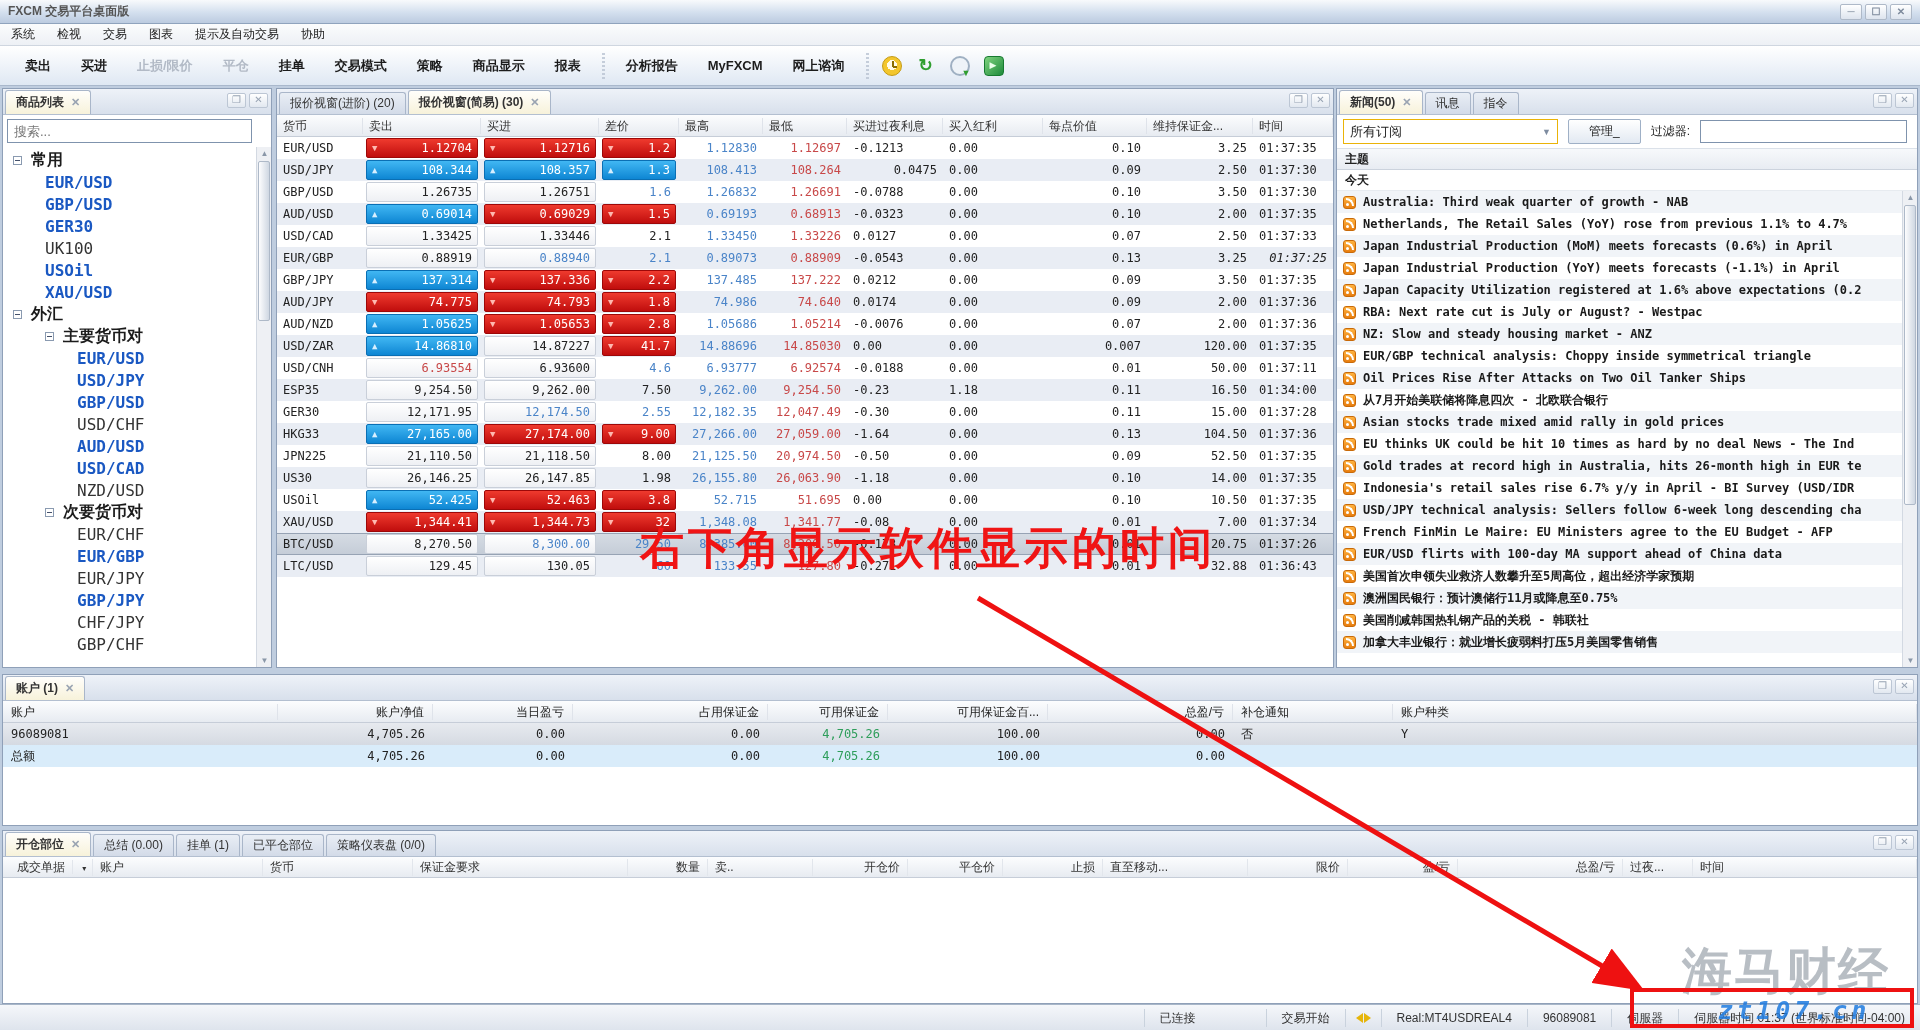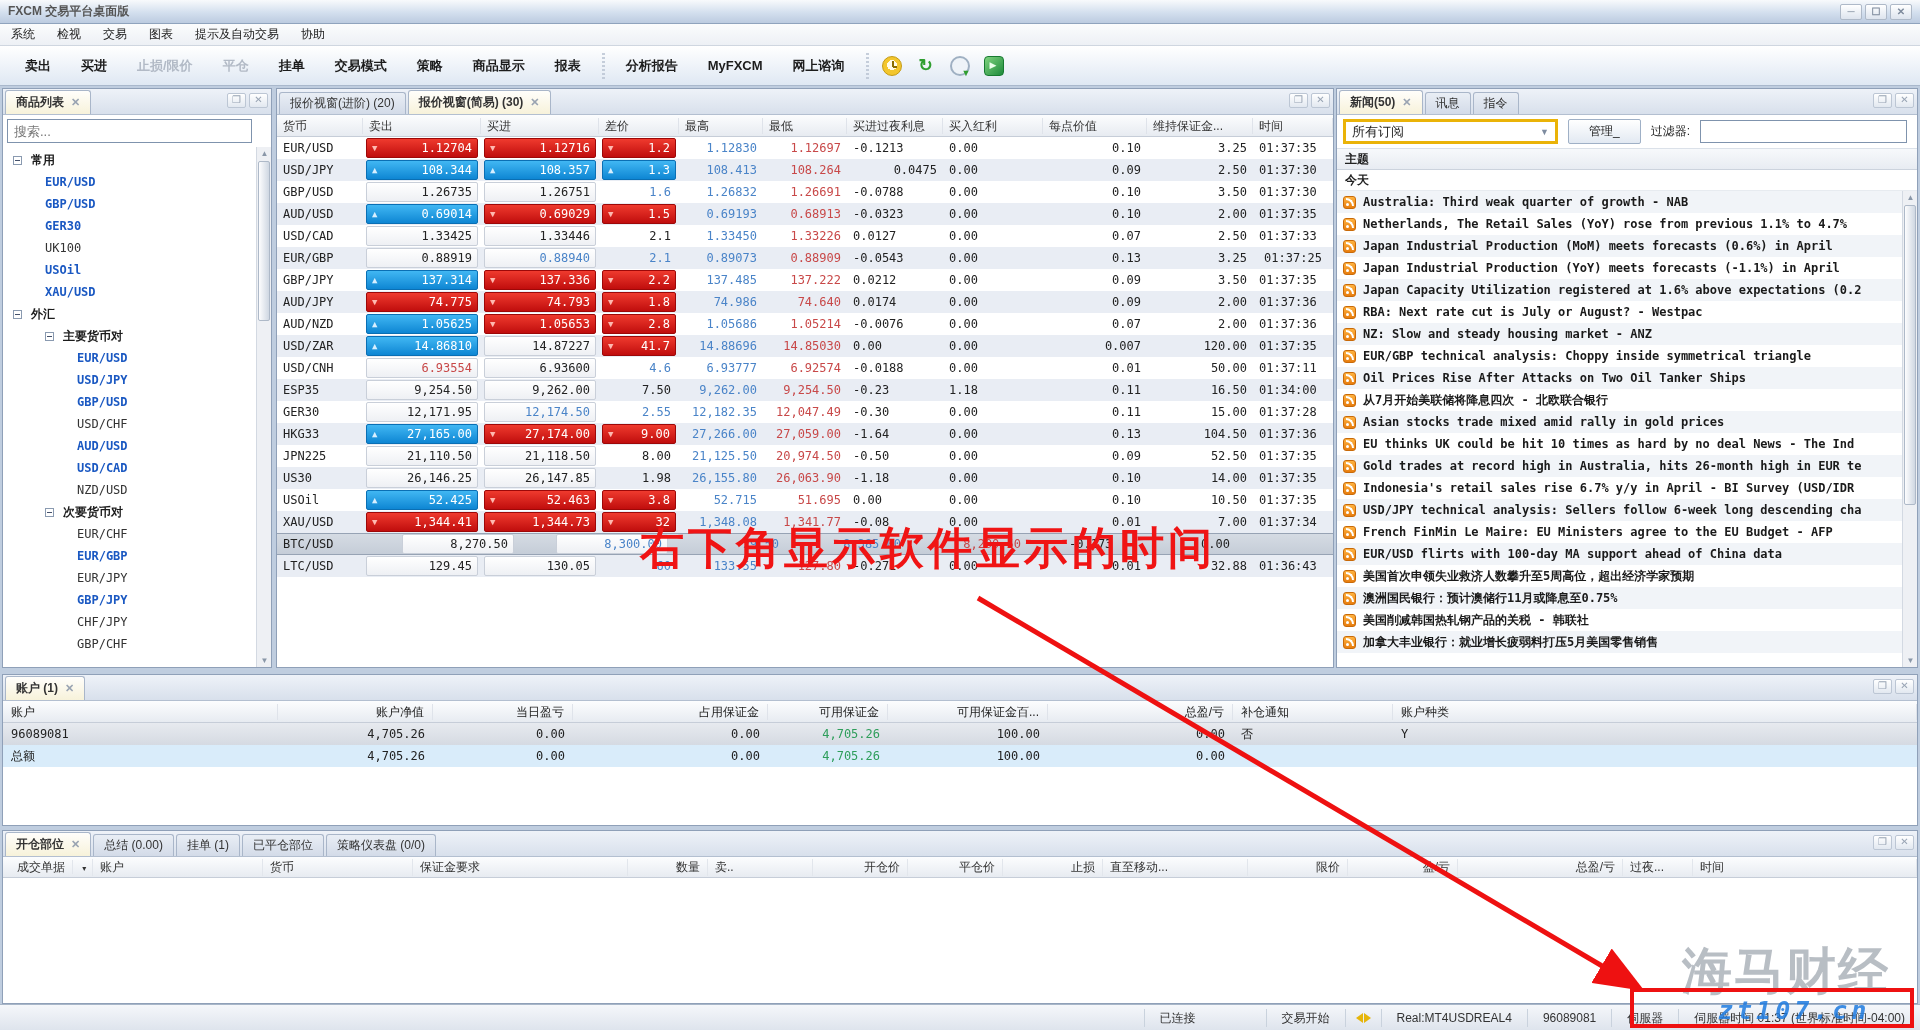--- a/index.html
+++ b/index.html
@@ -49,54 +49,54 @@
     color:#98a4b4; font-size:10px; line-height:12px; text-align:center; border-radius:2px; }
 
   
   #sidebar { left:2px; top:88px; width:270px; height:580px; }
   #search { margin:4px; height:24px; border:1px solid #7f93ad; padding:2px 6px; font-size:13px; width:245px;
     font-family:"Liberation Sans",sans-serif; }
   #tree { flex:1; position:relative; overflow:hidden; padding-top:2px; }
   .tree-row { height:22px; display:flex; align-items:center; }
   .texp { width:9px; height:9px; flex:0 0 9px; border:1px solid #8a9ab0; background:#fff; margin-right:9px; position:relative; }
   .texp::after { content:""; position:absolute; left:1px; top:3px; width:5px; height:1px; background:#44506a; }
-  .tree-label { font-family:"DejaVu Sans Mono",monospace; font-size:12px; color:#333; }
+  .tree-label { font-family:"DejaVu Sans Mono",monospace; font-size:16px; color:#333; }
   .tree-label.grp { font-family:"Liberation Sans",sans-serif; font-weight:bold; color:#1b1b1b; }
   .tree-label.hl { color:#1a58c2; font-weight:bold; }
   .vscroll { position:absolute; right:0; top:0; bottom:0; width:15px; background:#eef0f4; border-left:1px solid #d3d9e2; }
   .vthumb { position:absolute; left:1px; width:12px; background:linear-gradient(90deg,#fdfdfe,#cfd7e2);
     border:1px solid #aeb9c8; border-radius:2px; }
   .varrow { position:absolute; left:2px; width:11px; height:11px; color:#8a97a8; font-size:8px; text-align:center; line-height:11px; }
 
   
   #quotes { left:276px; top:88px; width:1058px; height:580px; }
   .q-head { display:grid; grid-template-columns:86px 118px 118px 80px 84px 84px 96px 100px 104px 106px 1fr;
     height:22px; flex:0 0 22px; background:linear-gradient(#fcfdfe,#e7ebf1); border-bottom:1px solid #c6cdd8; align-items:center; }
   .q-head span { padding:0 6px; border-right:1px solid #dfe3ea; height:16px; line-height:16px; color:#333; overflow:hidden; white-space:nowrap; }
   .q-row { display:grid; grid-template-columns:86px 118px 118px 80px 84px 84px 96px 100px 104px 106px 1fr;
     height:22px; align-items:center; font-family:"DejaVu Sans Mono",monospace; }
   .q-row:nth-child(even) { background:#e9edf4; }
-  .q-row.selected { background:linear-gradient(#d6dce4,#c4ccd7); box-shadow:inset 0 1px 0 #97a3b4, inset 0 -1px 0 #97a3b4;gap:36px; }
+  .q-row.selected { background:linear-gradient(#d6dce4,#c4ccd7); box-shadow:inset 0 1px 0 #97a3b4, inset 0 -1px 0 #97a3b4; }
   .qc { padding:0 6px; text-align:right; white-space:nowrap; overflow:hidden; }
   .qc.sym { text-align:left; }
   .t-blue { color:#4a84c8; } .t-red { color:#c84848; }
   .pcell { height:20px; margin:0 3px; display:flex; align-items:center; justify-content:flex-end;
     padding:0 5px; position:relative; border-radius:2px; white-space:nowrap; }
   .pcell.plain { background:linear-gradient(#ffffff,#eef0f4); border:1px solid #c9cfd9; box-shadow:inset 0 1px 0 #fff; color:#222; }
   .pcell.down { background:linear-gradient(#ef3a2e,#c00d0d); border:1px solid #9d0808; color:#fff; }
   .pcell.up { background:linear-gradient(#41b7f3,#0e86d3); border:1px solid #0a6fb4; color:#fff; }
   .pcell .arr { position:absolute; left:5px; font-size:9px; }
   .pcell.down .arr { color:#ffb9b0; } .pcell.up .arr { color:#d7efff; }
   .sp-text { padding:0 8px; text-align:right; width:100%; }
 
   
   #news { left:1336px; top:88px; width:582px; height:580px; }
   .n-controls { height:34px; flex:0 0 34px; display:flex; align-items:center; gap:10px; padding:0 6px;
     border-bottom:1px solid #dbe1e9; }
-  .n-select { flex:0 0 215px; height:25px; border:3px solid #eab308; background:#fff; display:flex;
+  .n-select { flex:0 0 215px; height:25px; border:1px solid #eab308; background:#fff; display:flex;
     align-items:center; justify-content:space-between; padding:0 6px; font-size:13px; }
   .n-select .chev { color:#7e8ca0; font-size:9px; }
   .n-manage { height:25px; padding:0 20px; background:linear-gradient(#ffffff,#e2e9f2); border:1px solid #9fb0c6;
     border-radius:2px; display:flex; align-items:center; }
   .n-filter-input { flex:1; height:23px; border:1px solid #7f93ad; margin-right:4px; }
   .n-subject { height:21px; flex:0 0 21px; background:linear-gradient(#f7f9fb,#e8ecf2); border-bottom:1px solid #ccd3dd;
     font-weight:bold; display:flex; align-items:center; padding-left:8px; }
   .n-today { height:21px; flex:0 0 21px; font-weight:bold; display:flex; align-items:center; padding-left:8px;
     border-bottom:1px solid #e7ebf0; }
   #news-list { flex:1; position:relative; overflow:hidden; }
@@ -420,21 +420,21 @@
         <div class="pcell plain">
           <span class="t-blue">0.88940</span>
         </div>
         <span class="sp-text mono t-blue">2.1</span>
         <span class="qc t-blue">0.89073</span>
         <span class="qc t-red">0.88909</span>
         <span class="qc" style="text-align: left;">-0.0543</span>
         <span class="qc" style="text-align: left;">0.00</span>
         <span class="qc">0.13</span>
         <span class="qc">3.25</span>
-        <span class="qc" style="text-align: center;">01:37:25</span>
+        <span class="qc" style="text-align: right; font-style: italic;">01:37:25</span>
       </div>
       <div class="q-row">
         <span class="qc sym">GBP/JPY</span>
         <div class="pcell up">
           <span class="arr">▲</span>
           <span>137.314</span>
         </div>
         <div class="pcell down">
           <span class="arr">▼</span>
           <span>137.336</span>

